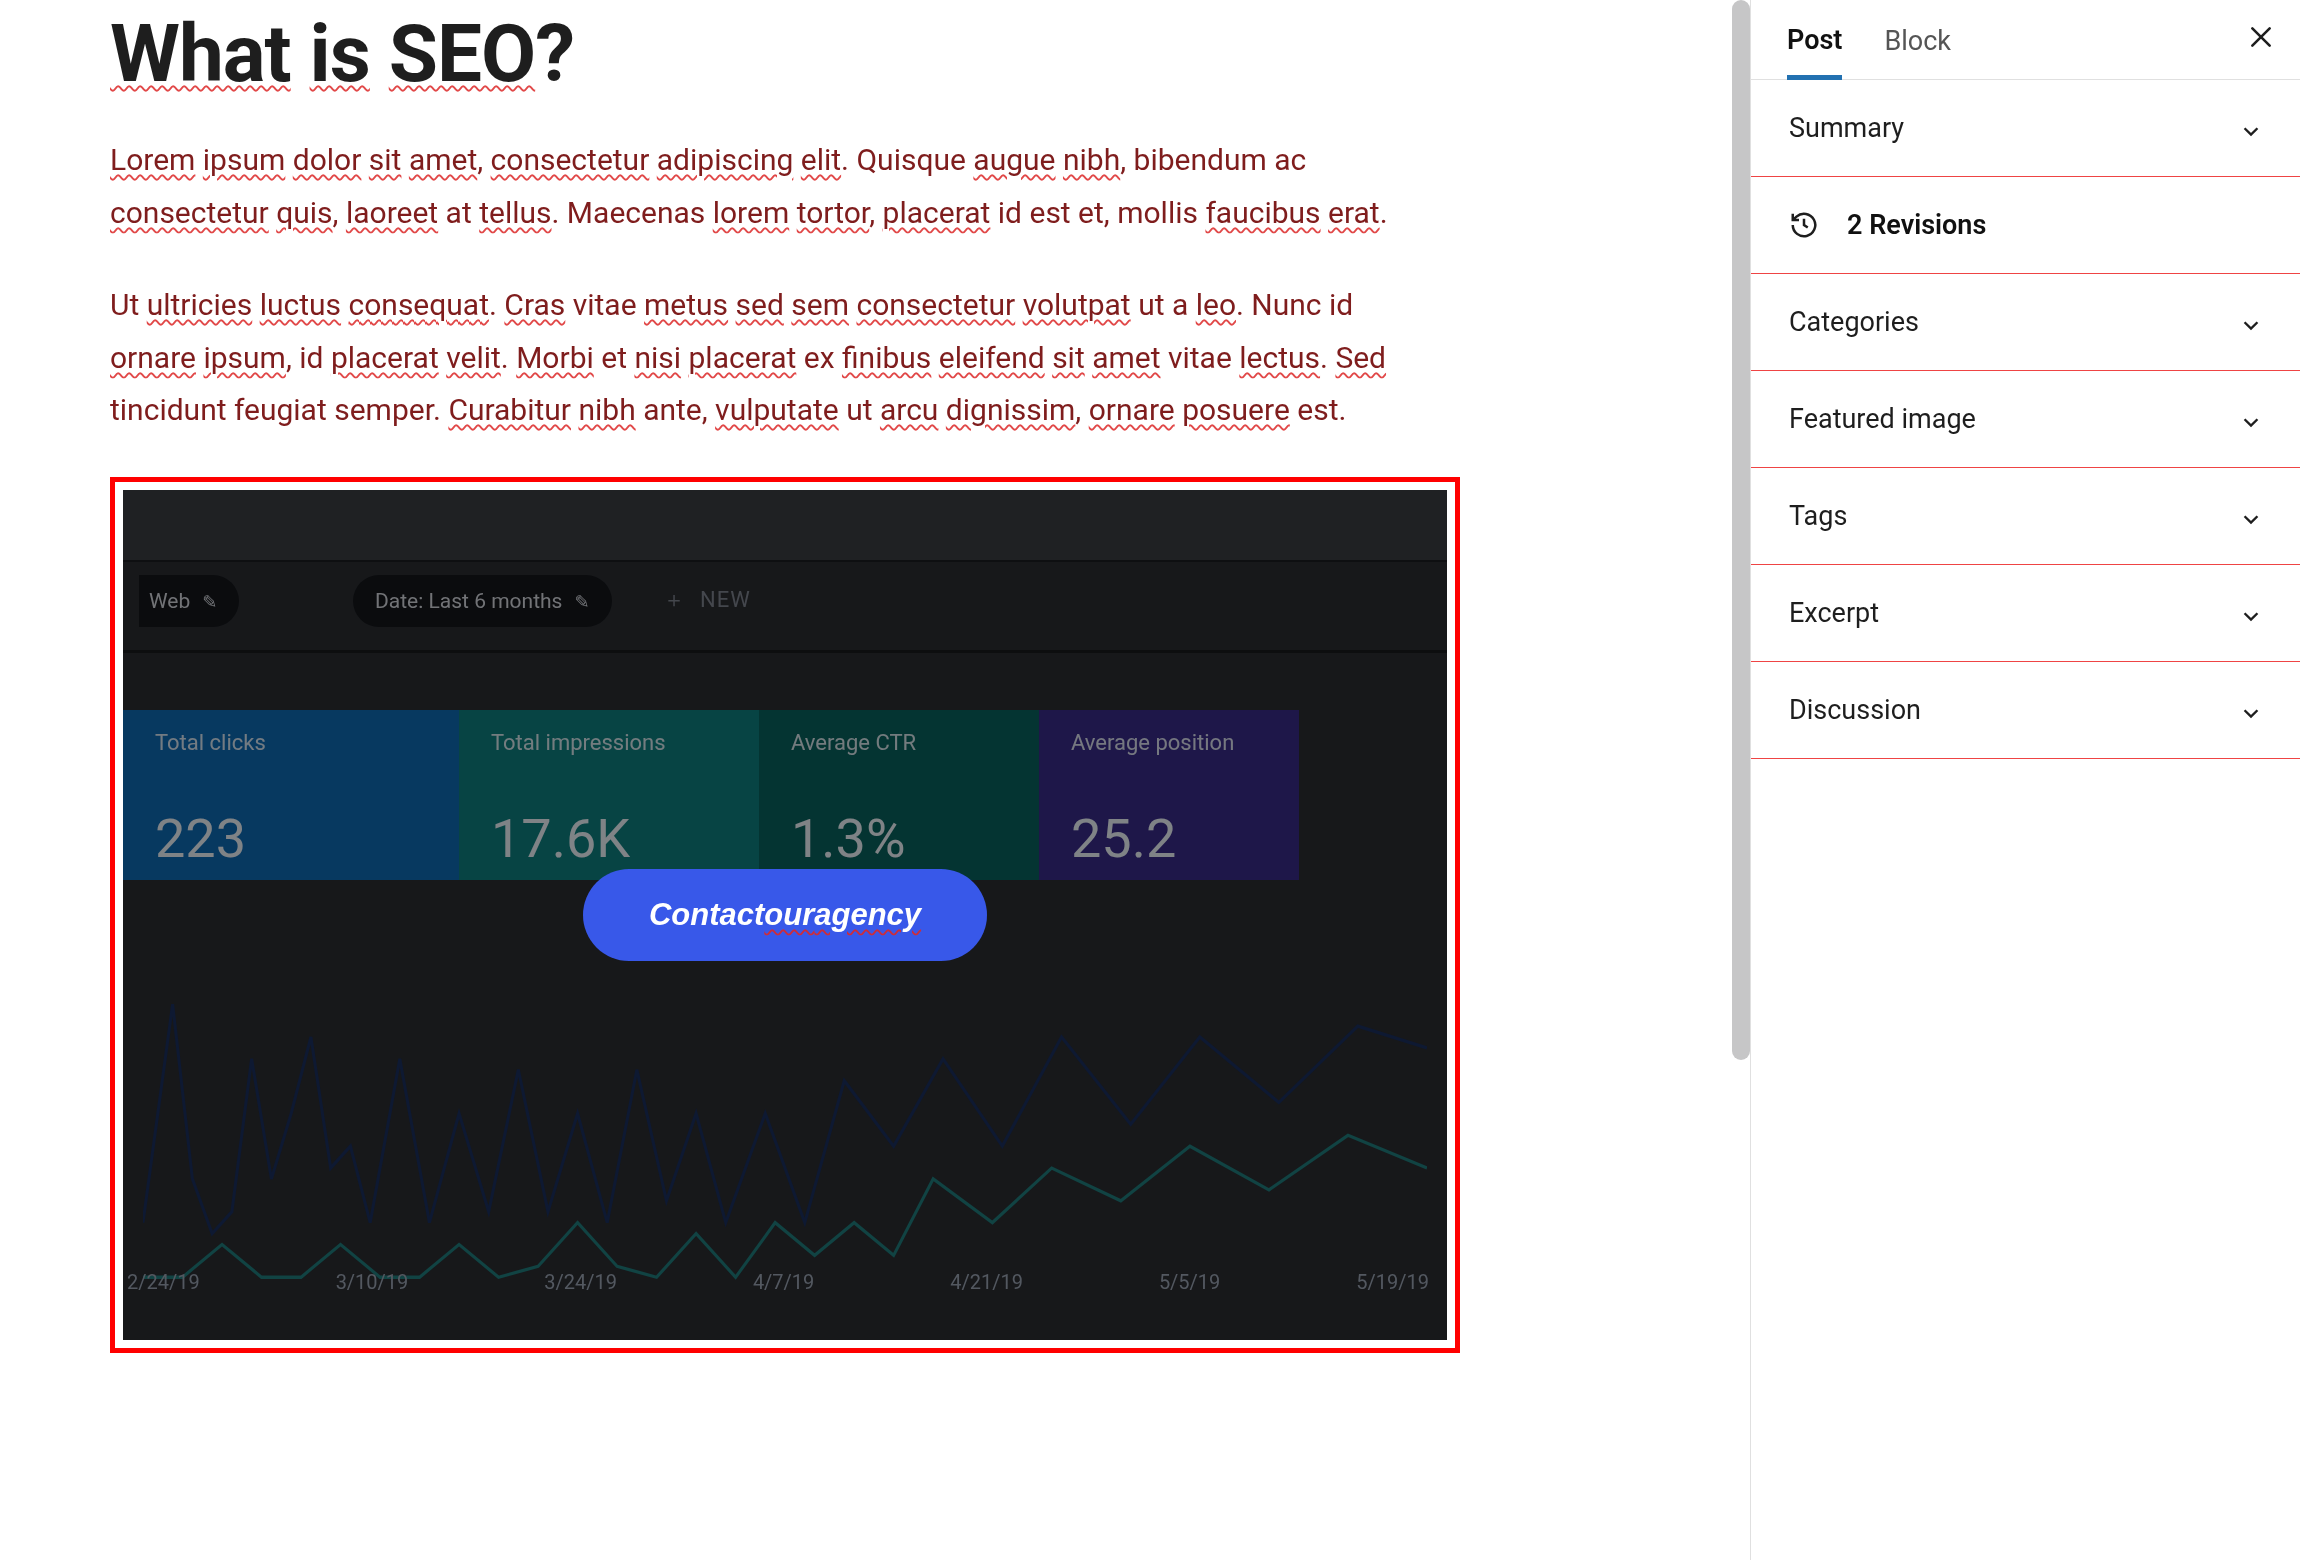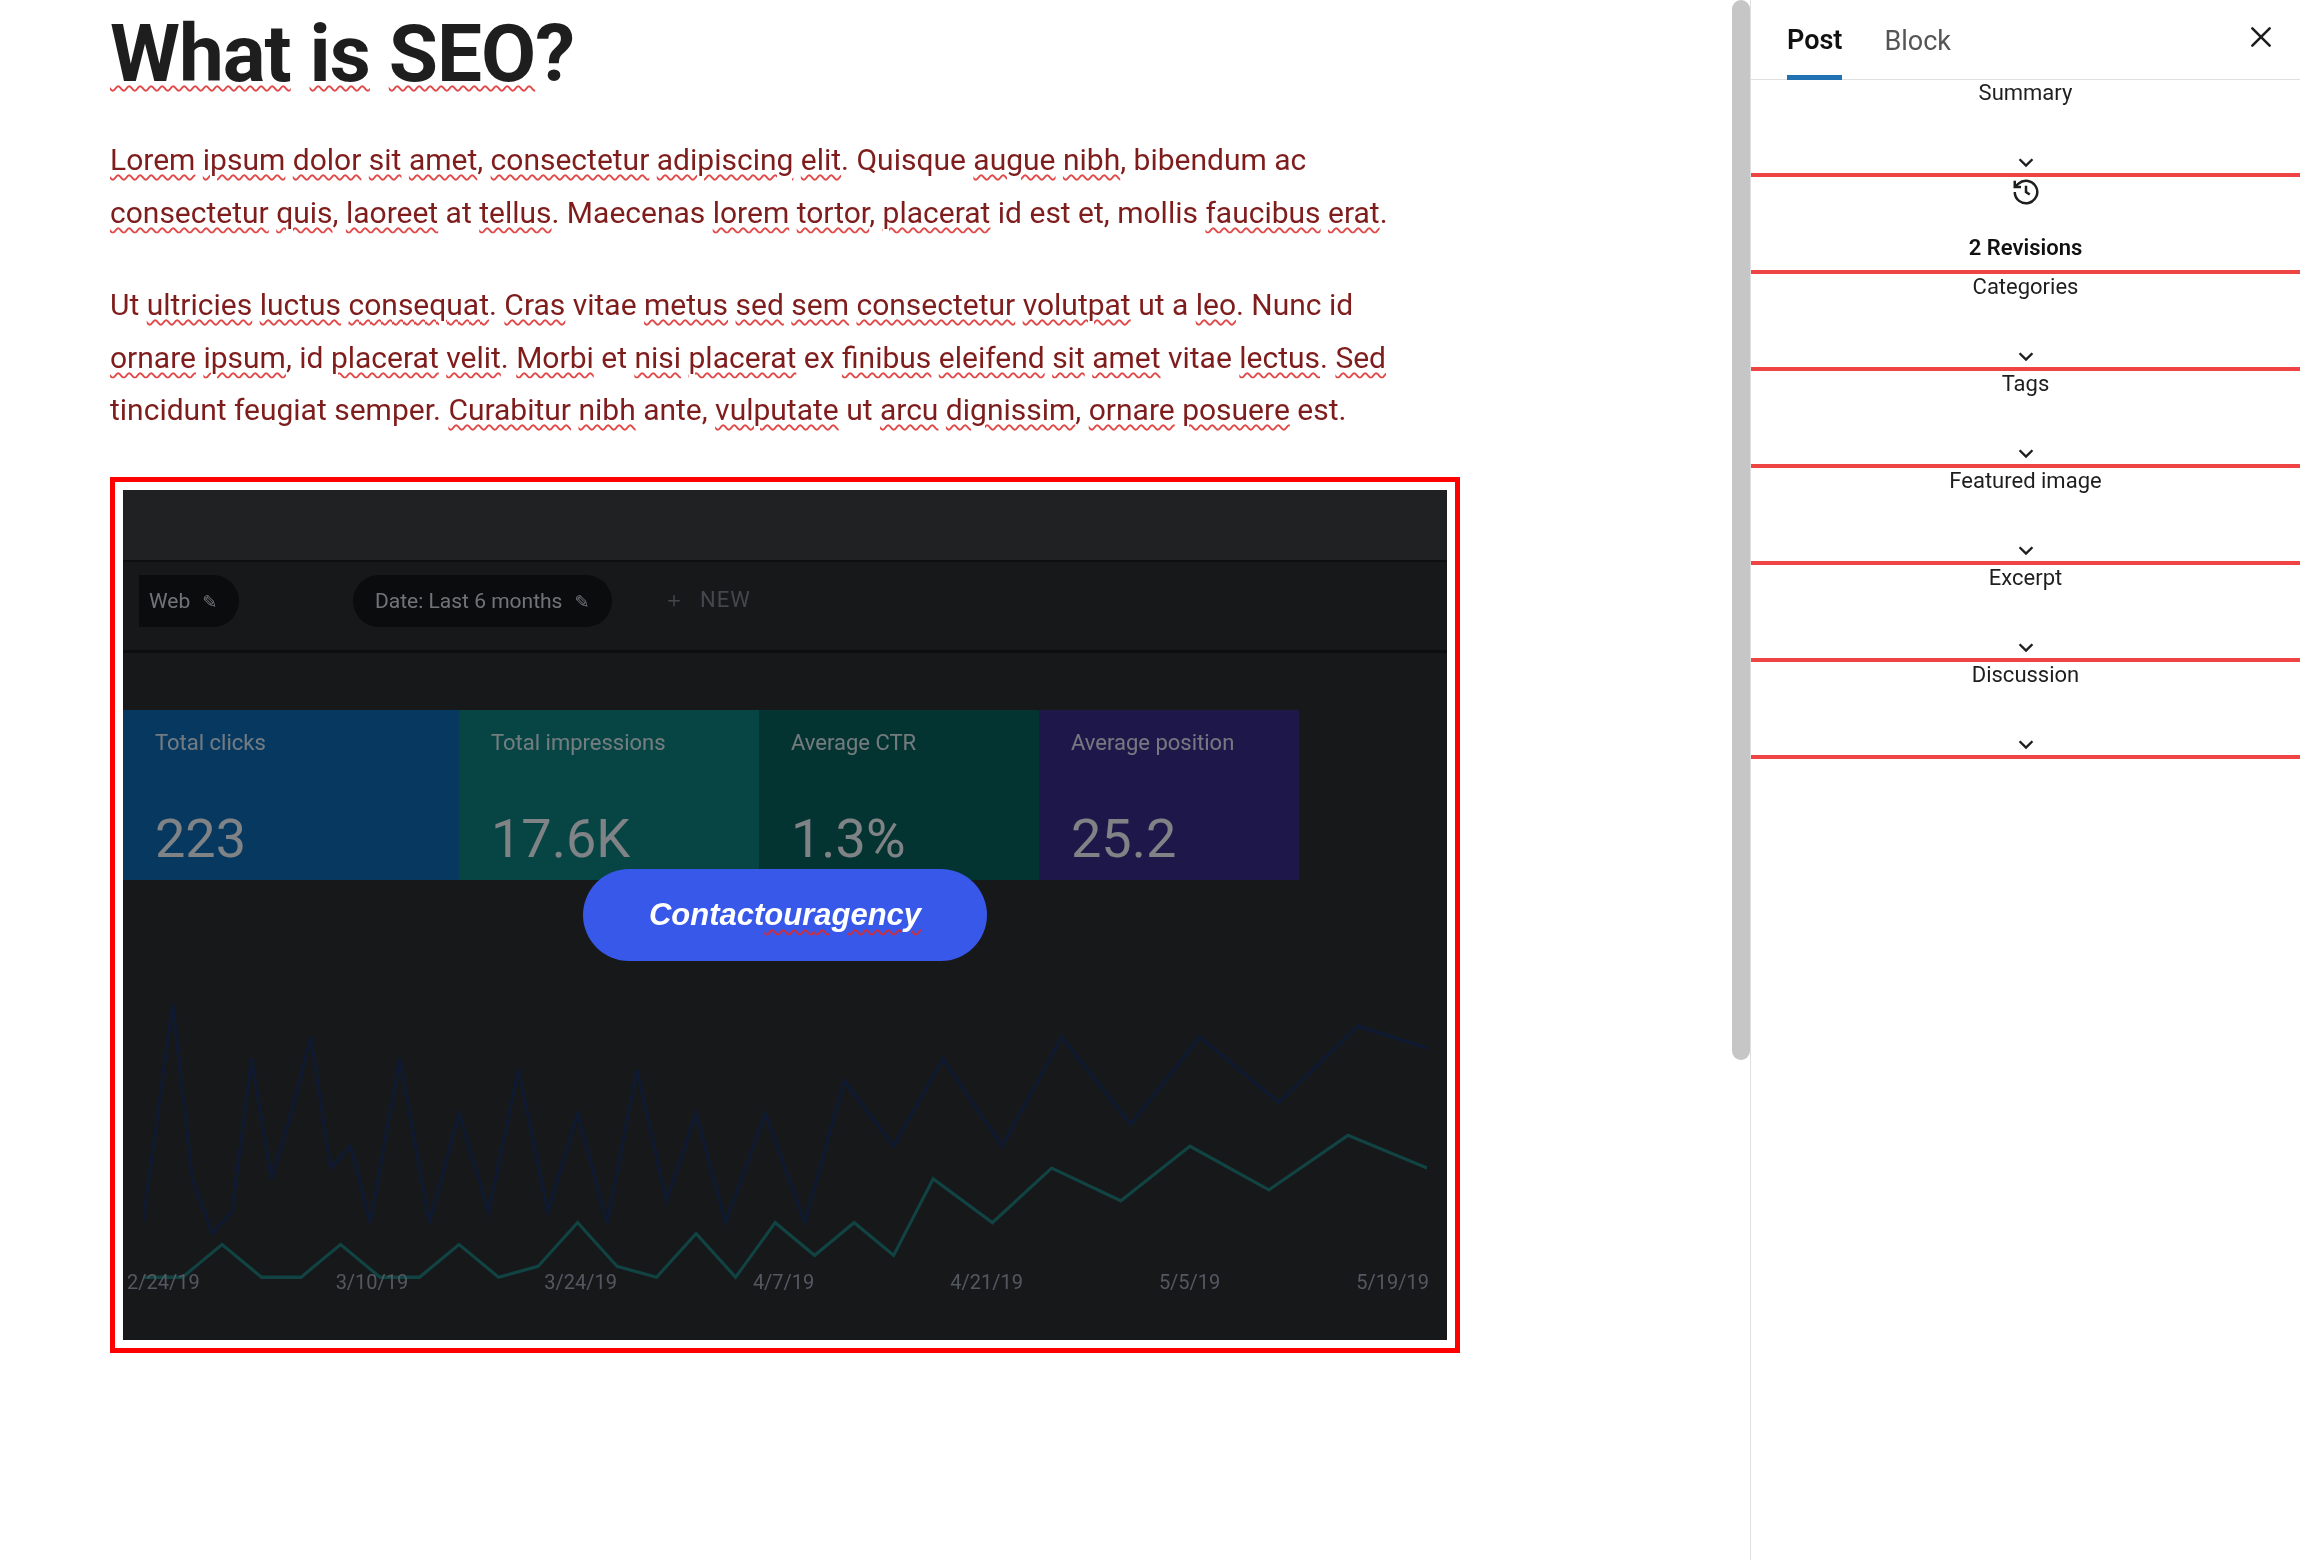--- a/index.html
+++ b/index.html
@@ -42,21 +42,21 @@
 
   
   .fake-scroll { position:absolute; top:0; right:0; width:18px; height:1060px; background:#c6c6c7; border-radius:10px;}
 
   
   .sidebar { width:550px; border-left:1px solid #e0e0e0; display:flex; flex-direction:column; background:#fff;}
   .side-tabs { display:flex; align-items:center; height:80px; border-bottom:1px solid #e0e0e0; padding:0 26px 0 36px; gap:42px;}
   .side-tab { font-size:27px; color:#555; padding-bottom:22px; margin-top:24px; cursor:pointer;}
   .side-tab.active { color:#111; font-weight:600; border-bottom:5px solid #2271b1; padding-bottom:19px;}
   .side-close { margin-left:auto; font-size:30px; color:#1e1e1e; cursor:pointer; line-height:1;}
-  .panel-item { display:flex; align-items:center; justify-content:space-between; padding:0 38px; height:97px; border-bottom:4px solid #ef4444; font-size:22px; color:#1e1e1e; cursor:pointer;flex-direction:column;}
+  .panel-item { display:flex; align-items:center; justify-content:space-between; padding:0 38px; height:97px; border-bottom:1px solid #ef4444; font-size:27px; color:#1e1e1e; cursor:pointer;}
   .panel-item.link-row { justify-content:flex-start; gap:28px; color:#111; font-weight:600; }
   .chevron { width:22px; height:22px; }
   .chevron svg { width:100%; height:100%; stroke:#1e1e1e; stroke-width:2.6; fill:none;}
   .rev-icon { width:30px; height:30px; }
 </style>
 </head>
 <body>
 
 <div class="app">
 
@@ -173,34 +173,34 @@
     </div>
 
     <div class="panel-item">
       <span>Categories</span>
       <span class="chevron"><svg viewBox="0 0 24 24">
             <polyline points="5 9 12 16 19 9"></polyline>
           </svg></span>
     </div>
 
     <div class="panel-item">
+      <span>Featured image</span>
+      <span class="chevron"><svg viewBox="0 0 24 24">
+            <polyline points="5 9 12 16 19 9"></polyline>
+          </svg></span>
+    </div>
+
+    <div class="panel-item">
       <span>Tags</span>
       <span class="chevron"><svg viewBox="0 0 24 24">
             <polyline points="5 9 12 16 19 9"></polyline>
           </svg></span>
     </div>
 
     <div class="panel-item">
-      <span>Featured image</span>
-      <span class="chevron"><svg viewBox="0 0 24 24">
-            <polyline points="5 9 12 16 19 9"></polyline>
-          </svg></span>
-    </div>
-
-    <div class="panel-item">
       <span>Excerpt</span>
       <span class="chevron"><svg viewBox="0 0 24 24">
             <polyline points="5 9 12 16 19 9"></polyline>
           </svg></span>
     </div>
 
     <div class="panel-item">
       <span>Discussion</span>
       <span class="chevron"><svg viewBox="0 0 24 24">
             <polyline points="5 9 12 16 19 9"></polyline>

